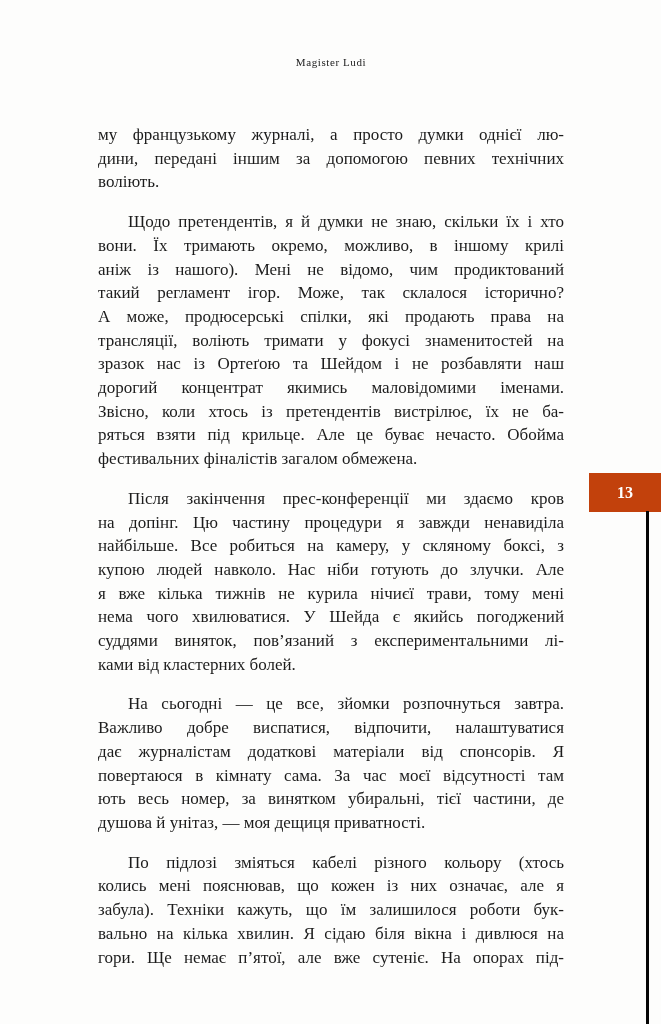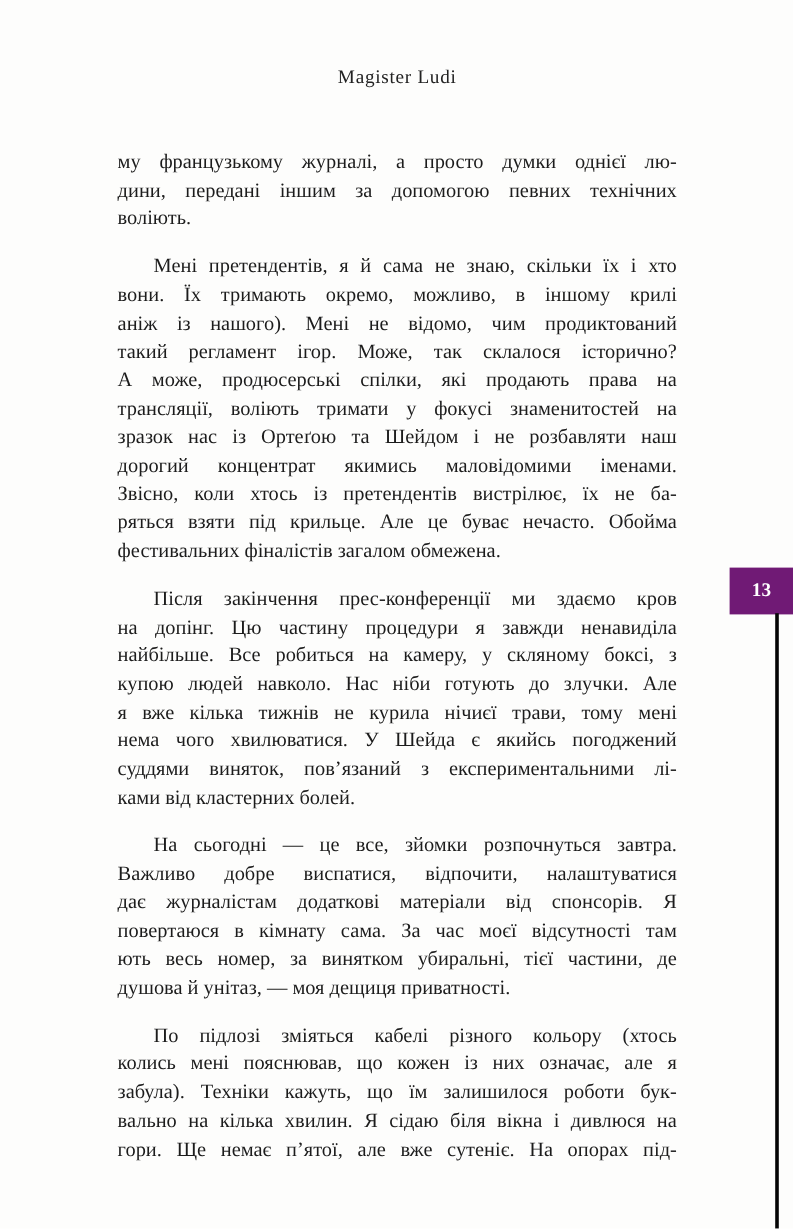--- a/index.html
+++ b/index.html
@@ -11,21 +11,21 @@
     overflow: hidden;
     font-family: "Liberation Serif", "DejaVu Serif", serif;
     color: #1c1c1c;
   }
   .running-head {
     position: absolute;
     top: 56px;
     left: 82px;
     right: 81px;
     text-align: center;
-    font-size: 16px;
+    font-size: 11px;
     letter-spacing: 0.6px;
     color: #222222;
   }
   .body {
     position: absolute;
     top: 107px;
     left: 82px;
     right: 81px;
     font-size: 17px;
   }
@@ -36,23 +36,23 @@
     text-align: justify;
     text-align-last: justify;
     white-space: normal;
   }
   .line.first { padding-left: 30px; }
   .line.last { text-align-last: left; }
   .page-tab {
     position: absolute;
     top: 473px;
     right: 0;
-    width: 53px;
+    width: 72px;
     height: 39px;
-    background: #701a75;
+    background: #c2410c;
     display: flex;
     align-items: center;
     justify-content: center;
     margin-left: 44px;
   }
   .page-tab span {
     color: #ffffff;
     font-size: 16px;
     font-weight: bold;
     font-family: "Liberation Serif", "DejaVu Serif", serif;
@@ -72,21 +72,21 @@
 <div class="page">
   <div class="running-head">Magister Ludi</div>
 
   <main class="body" id="body-text">
       <p class="para">
         <span class="line">му французькому журналі, а просто думки однієї лю-</span>
         <span class="line">дини, передані іншим за допомогою певних технічних</span>
         <span class="line last">воліють.</span>
       </p>
       <p class="para">
-        <span class="line first">Мені претендентів, я й сама не знаю, скільки їх і хто</span>
+        <span class="line first">Щодо претендентів, я й думки не знаю, скільки їх і хто</span>
         <span class="line">вони. Їх тримають окремо, можливо, в іншому крилі</span>
         <span class="line">аніж із нашого). Мені не відомо, чим продиктований</span>
         <span class="line">такий регламент ігор. Може, так склалося історично?</span>
         <span class="line">А може, продюсерські спілки, які продають права на</span>
         <span class="line">трансляції, воліють тримати у фокусі знаменитостей на</span>
         <span class="line">зразок нас із Ортеґою та Шейдом і не розбавляти наш</span>
         <span class="line">дорогий концентрат якимись маловідомими іменами.</span>
         <span class="line">Звісно, коли хтось із претендентів вистрілює, їх не ба-</span>
         <span class="line">ряться взяти під крильце. Але це буває нечасто. Обойма</span>
         <span class="line last">фестивальних фіналістів загалом обмежена.</span>

